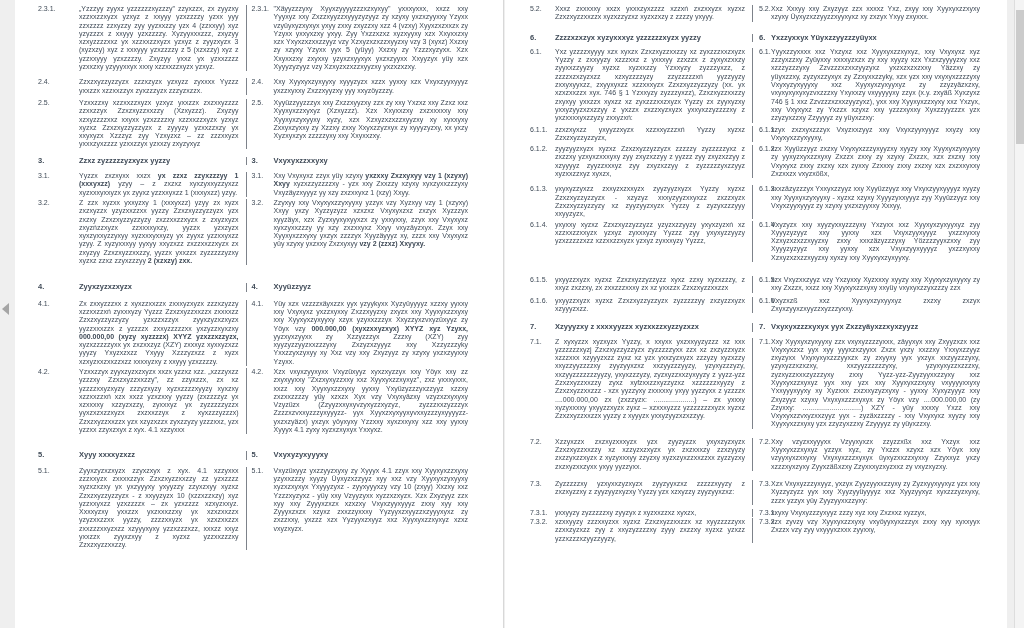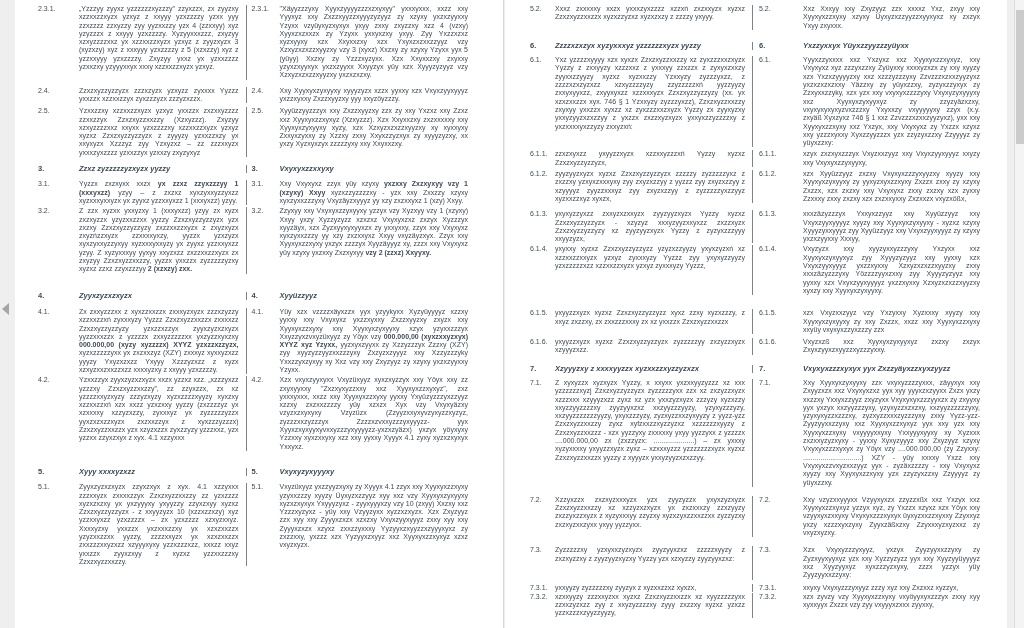--- a/index.html
+++ b/index.html
@@ -10,26 +10,26 @@
   .row{display:flex;align-items:stretch;font-size:7px;line-height:8.3px;}
   .cell{position:relative;box-sizing:border-box;}
   .page-left  .c0{width:209px;padding-right:7px;border-right:1px solid #7d828a;}
   .page-left  .c1{width:237px;padding-left:5px;padding-right:15px;}
   .page-right .c0{width:223px;padding-right:7px;border-right:1px solid #7d828a;}
   .page-right .c1{width:239px;padding-left:6px;padding-right:12px;}
   .num{position:absolute;top:0;left:0;white-space:nowrap;}
   .c1 .num{left:5px;}
   .page-right .c1 .num{left:6px;}
   .c0 .txt{margin-left:41px;}
-  .page-left  .c1 .txt{margin-left:28px;}
+  .page-left  .c1 .txt{margin-left:22px;}
   .page-right .c0 .txt{margin-left:25px;}
-  .page-right .c1 .txt{margin-left:44px;}
+  .page-right .c1 .txt{margin-left:12px;}
   .txt{text-align:justify;}
   .hrow{font-size:7.5px;font-weight:bold;}
-  .hrow .txt{text-align:left;font-style:italic;}
+  .hrow .txt{text-align:left;}
   .prev-arrow{position:absolute;left:2px;top:303px;width:0;height:0;cursor:pointer;
     border-top:6px solid transparent;border-bottom:6px solid transparent;border-right:7px solid #a5a5a5;}
   .scroll-track{position:absolute;right:0;top:0;width:10px;height:628px;background:#f4f4f4;border-left:1px solid #ddd;box-sizing:border-box;}
   .scroll-thumb{position:absolute;left:1px;top:10px;width:8px;height:134px;background:#cbcbcb;}
 </style>
 </head>
 <body>
 
 <div class="viewport">
   <div class="prev-arrow"></div>

